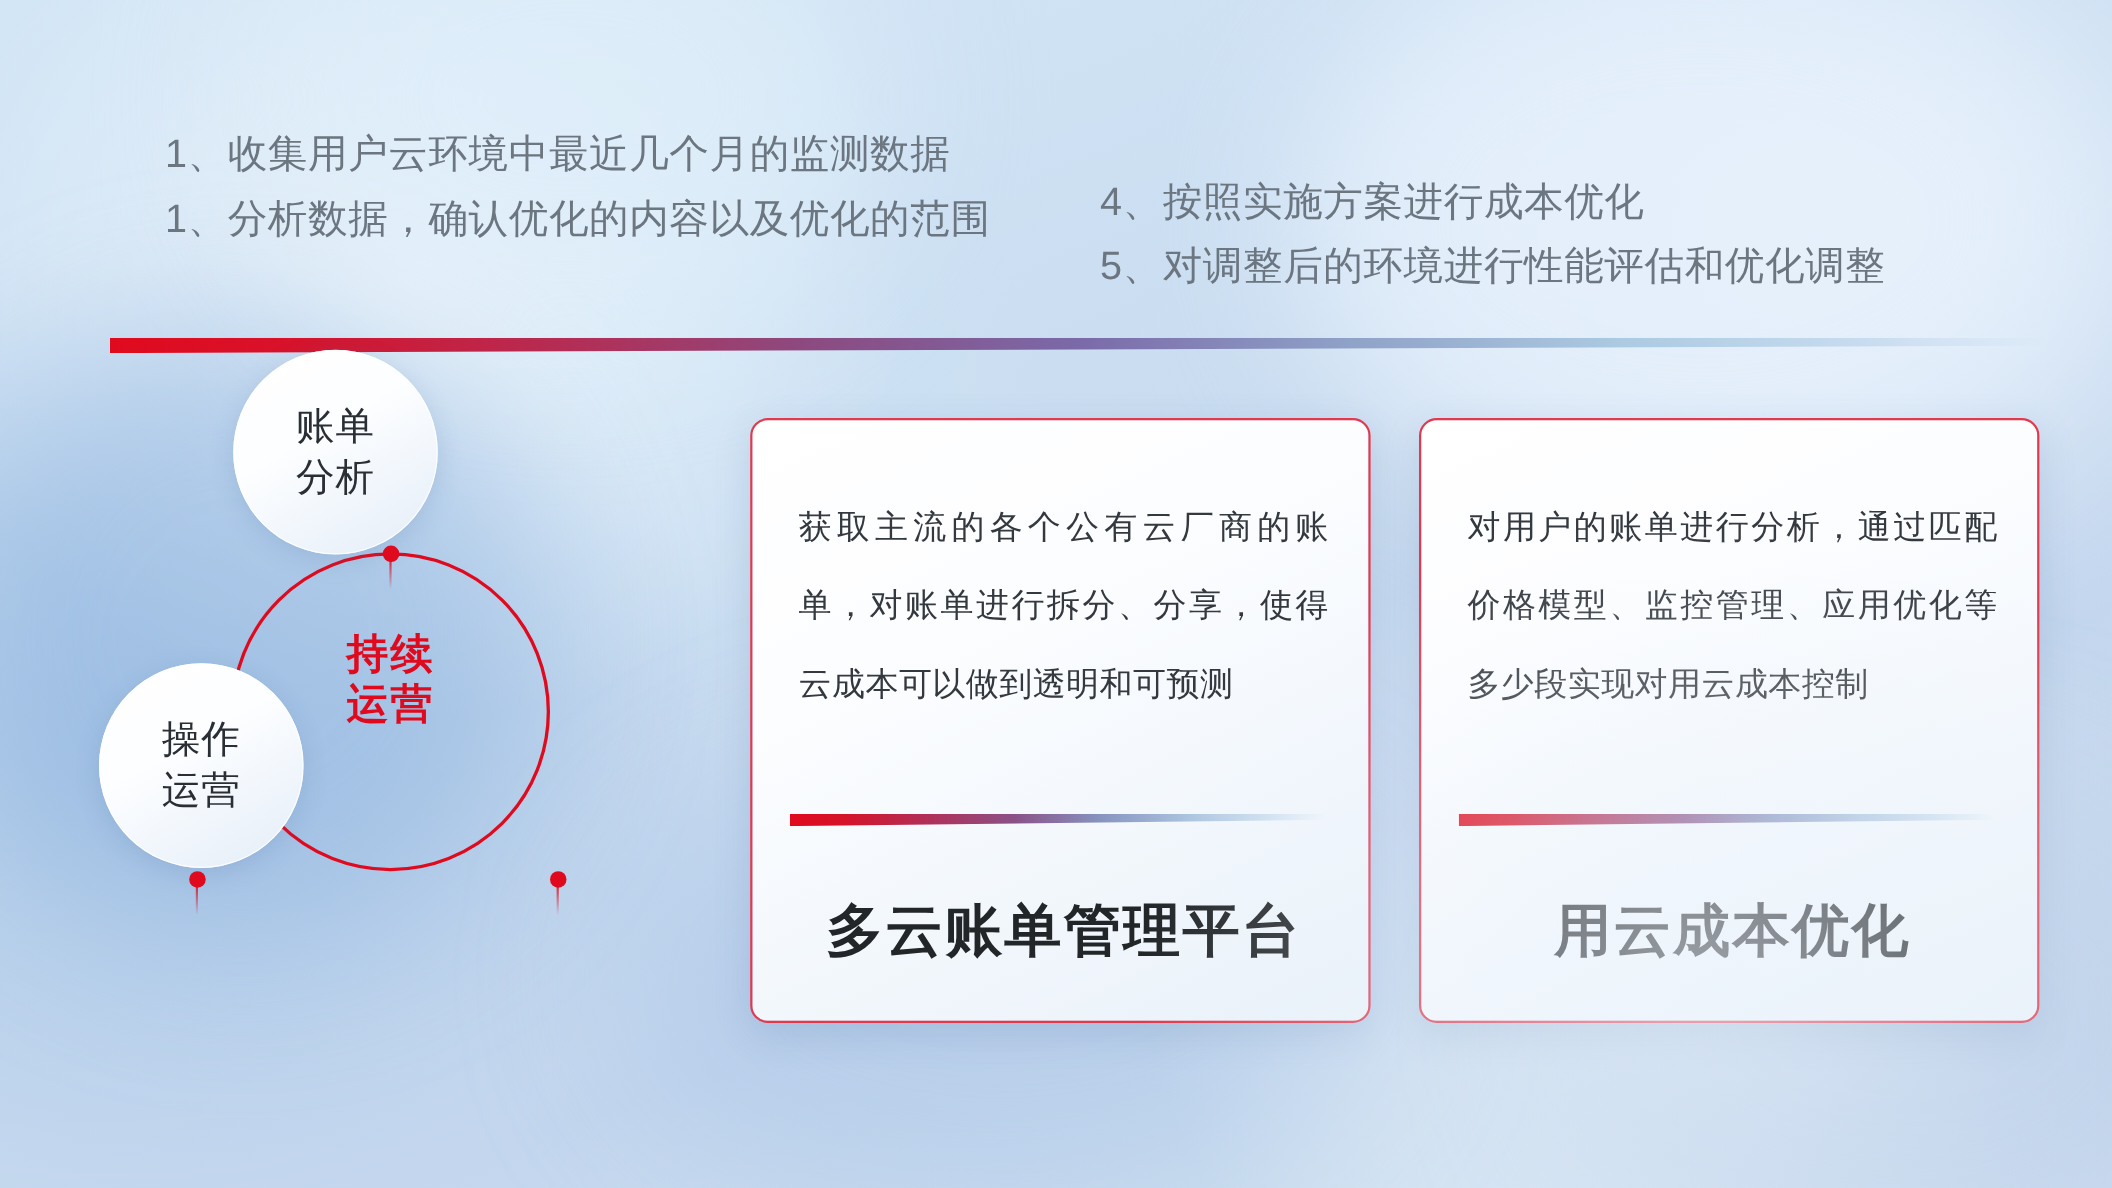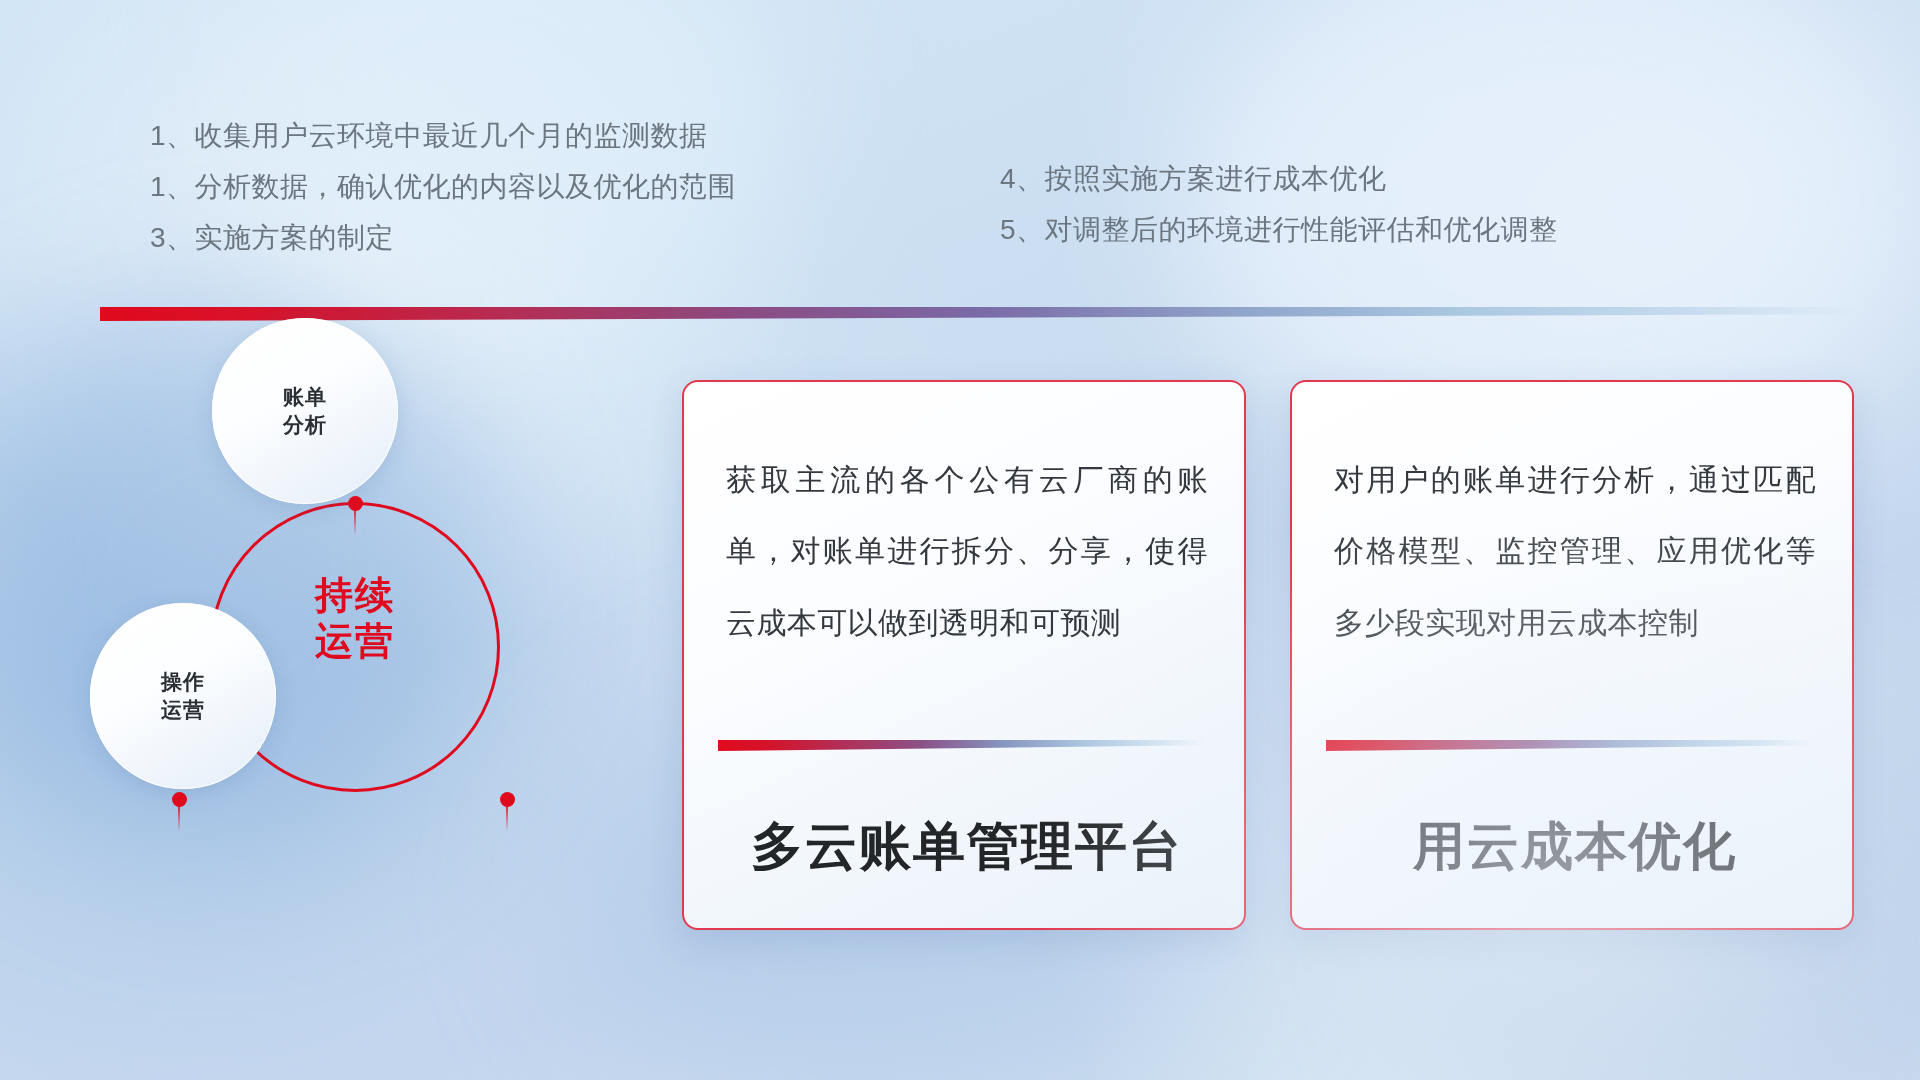--- a/index.html
+++ b/index.html
@@ -51,21 +51,21 @@
   .blob-a { left: -60px;  top: 300px;  width: 560px; height: 560px; background: rgba(140,178,222,0.45); }
   .blob-b { left: 560px;  top: 680px;  width: 700px; height: 420px; background: rgba(168,196,230,0.40); }
   .blob-c { left: 1180px; top: -60px;  width: 740px; height: 520px; background: rgba(232,242,252,0.75); }
   .blob-d { left: 1420px; top: 700px;  width: 620px; height: 460px; background: rgba(172,196,226,0.42); }
   .blob-e { left: 240px;  top: -120px; width: 560px; height: 420px; background: rgba(222,238,250,0.70); }
 
   
   .bullets {
     position: absolute;
     color: #6b7680;
-    font-size: 28px;
+    font-size: 36px;
     line-height: 1.0;
     letter-spacing: 0.5px;
     white-space: nowrap;
   }
   .bullets .line { margin-bottom: 23px; }
   .bullets .line:last-child { margin-bottom: 0; }
 
   #bullets-left  { left: 150px;  top: 122px; }
   #bullets-right { left: 1000px; top: 165px; }
 
@@ -109,22 +109,22 @@
     height: 186px;
     border-radius: 50%;
     background:
       linear-gradient(150deg, #ffffff 0%, #fdfeff 40%, #eef4fb 75%, #e2ecf7 100%);
     box-shadow: 0 6px 22px rgba(70,110,160,0.18), inset 0 0 0 1px rgba(255,255,255,0.85);
     display: flex;
     flex-direction: column;
     align-items: center;
     justify-content: center;
     color: #2a2f35;
-    font-size: 21px;
-    font-weight: bold;
+    font-size: 35px;
+    font-weight: normal;
     line-height: 1.32;
     letter-spacing: 1px;
   }
   .node span { display: block; text-align: center; }
 
   #node-top    { left: 122px; top: -22px; }
   #node-left   { left: 0px;   top: 263px; }
   #node-right  { left: 245px; top: 276px; }
 
   .dot {
@@ -225,21 +225,20 @@
 
   <div class="bg-blob blob-a"></div>
   <div class="bg-blob blob-b"></div>
   <div class="bg-blob blob-c"></div>
   <div class="bg-blob blob-d"></div>
   <div class="bg-blob blob-e"></div>
 
   <div class="bullets" id="bullets-left">
     <div class="line">1、收集用户云环境中最近几个月的监测数据</div>
     <div class="line">1、分析数据，确认优化的内容以及优化的范围</div>
-    <div class="line">3、实施方案的制定</div>
   </div>
 
   <div class="bullets" id="bullets-right">
     <div class="line">4、按照实施方案进行成本优化</div>
     <div class="line">5、对调整后的环境进行性能评估和优化调整</div>
   </div>
 
   <div id="header-divider"></div>
 
   <div id="diagram">

